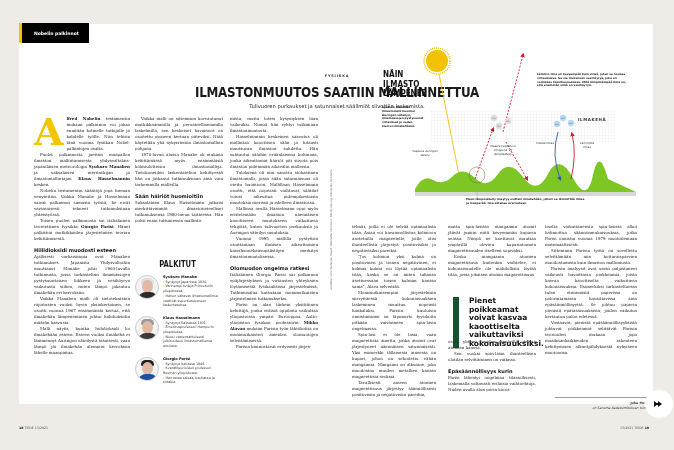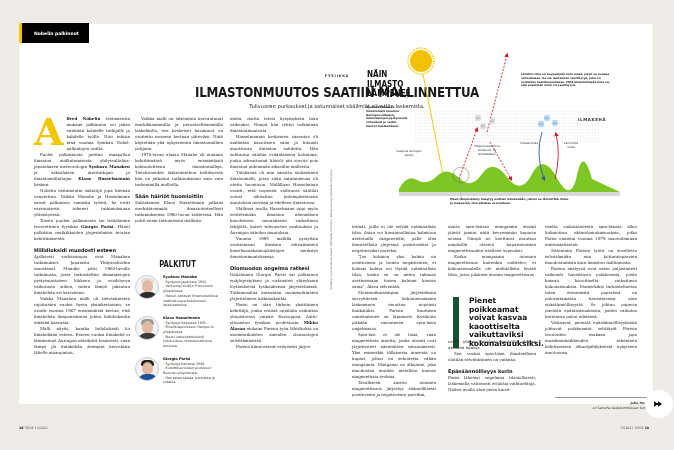--- a/index.html
+++ b/index.html
@@ -29,21 +29,21 @@
   .person-name { font-weight:bold; color:#111; font-size:3.6px; }
   .person-fact::before { content:"› "; color:#f2c500; font-weight:bold; }
   .pullquote { position:absolute; left:453px; top:297px; width:90px; border-left:6px solid #14532d; padding-left:10px; font:bold 7.5px "DejaVu Sans", sans-serif; line-height:8.5px; color:#111; }
   .credit { position:absolute; left:330px; top:290px; font:2.6px "DejaVu Sans", sans-serif; color:#666; transform:rotate(-90deg); transform-origin:left top; white-space:nowrap; width:160px; }
   .sig { position:absolute; left:555px; top:397px; width:100px; border-top:0.5px solid #999; padding-top:3px; text-align:right; font:3.2px "DejaVu Sans", sans-serif; color:#333; }
   .sig-name { font-weight:bold; }
   .sig-role { font-style:italic; margin-top:1px; }
   .end-tab { position:absolute; left:645px; top:390px; width:28px; height:28px; background:#fff; border-radius:50%; display:flex; align-items:center; justify-content:center; }
   .folio { position:absolute; top:426px; font:3.2px "DejaVu Sans", sans-serif; color:#555; }
   .folio b { font-weight:bold; color:#111; }
-  .infographic { position:absolute; left:337px; top:24px; width:316px; height:196px; }
+  .infographic { position:absolute; left:353px; top:24px; width:316px; height:196px; }
   .ig-title { position:absolute; left:30px; top:46px; font:bold 8.5px "DejaVu Sans", sans-serif; line-height:9.5px; transform:scaleX(0.85); transform-origin:left; color:#111; }
   .ig-text { position:absolute; font:bold 2.8px "DejaVu Sans", sans-serif; line-height:3.8px; color:#222; }
   .ig-label { position:absolute; font:italic 2.8px "DejaVu Sans", sans-serif; line-height:3.8px; color:#333; text-align:center; }
   .ilmakeha { position:absolute; left:578px; top:117px; font:bold 4px "DejaVu Sans", sans-serif; letter-spacing:0.6px; color:#333; }
 </style>
 </head>
 <body>
 
 <div class="page page-left"></div>
 <div class="page page-right"></div>

